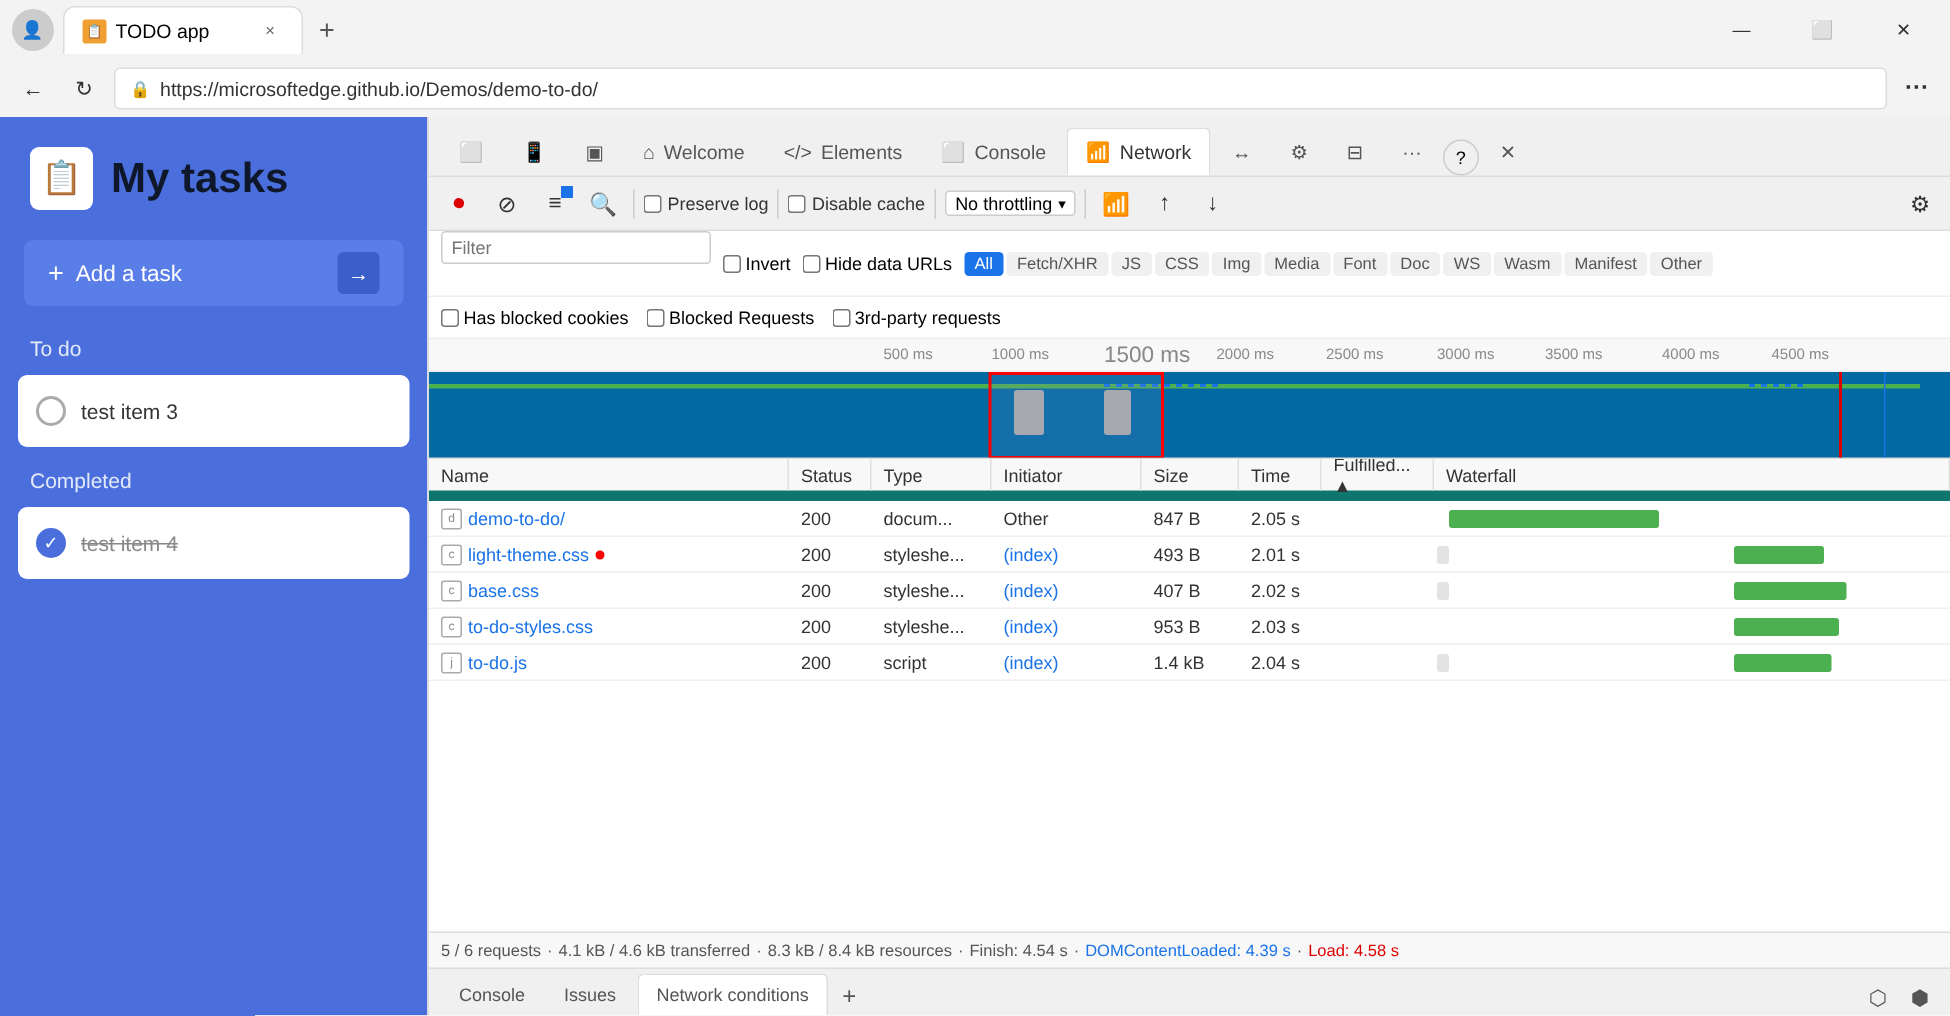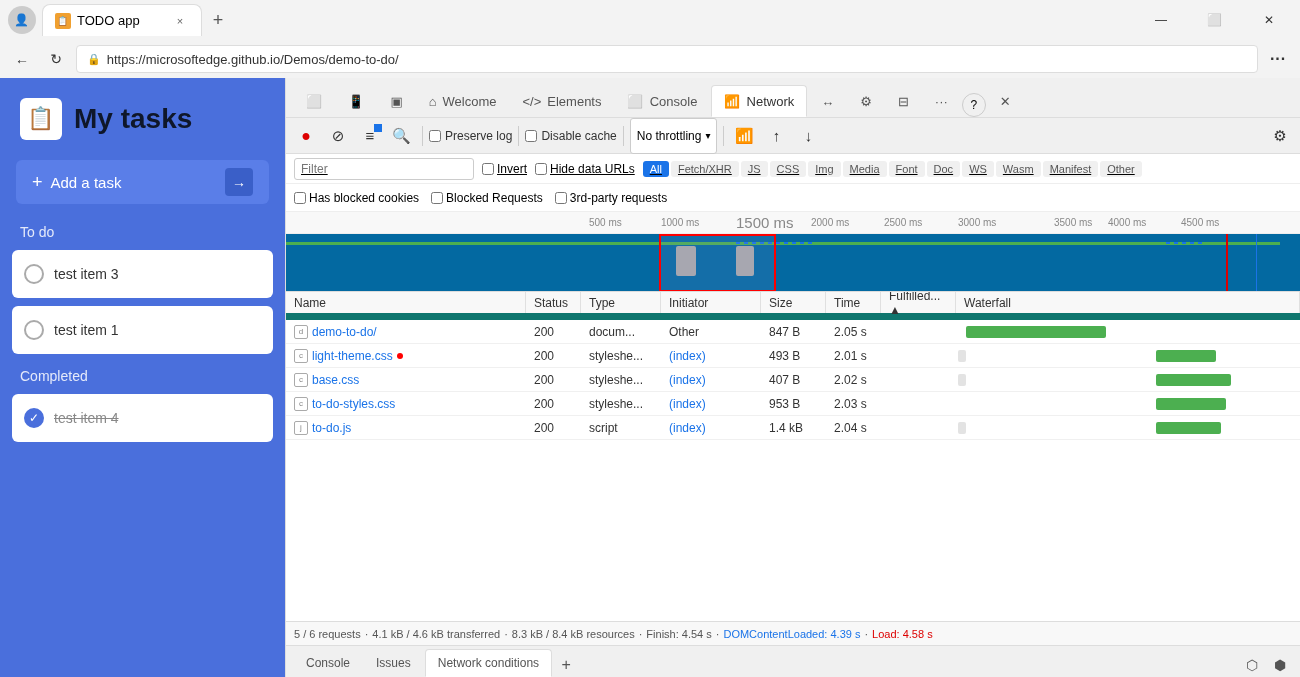--- a/index.html
+++ b/index.html
@@ -50,26 +50,26 @@
     .dt-tab.active { background: white; border: 1px solid #ddd; border-bottom: 1px solid white; color: #333; }
     .dt-tab-help { width: 24px; height: 24px; border-radius: 50%; border: 1px solid #ccc; display: flex; align-items: center; justify-content: center; font-size: 12px; cursor: pointer; }
 
     
     .devtools-toolbar { height: 36px; background: #f0f0f0; display: flex; align-items: center; padding: 0 6px; gap: 4px; border-bottom: 1px solid #ddd; }
     .tb-btn { width: 28px; height: 28px; display: flex; align-items: center; justify-content: center; border-radius: 4px; font-size: 15px; color: #333; cursor: pointer; flex-shrink: 0; }
     .tb-btn.record { color: #d00; }
     .tb-separator { width: 1px; height: 20px; background: #ccc; margin: 0 2px; }
     .tb-checkbox { display: flex; align-items: center; gap: 4px; font-size: 12px; color: #333; cursor: pointer; white-space: nowrap; }
     .tb-checkbox input { width: 12px; height: 12px; }
-    .throttle-select { height: 36px; padding: 0 6px; border: 1px solid #ccc; border-radius: 3px; font-size: 12px; background: white; cursor: pointer; display: flex; align-items: center; gap: 4px; }
+    .throttle-select { height: 17px; padding: 0 6px; border: 1px solid #ccc; border-radius: 3px; font-size: 12px; background: white; cursor: pointer; display: flex; align-items: center; gap: 4px; }
     .throttle-arrow { font-size: 10px; }
     .tb-gear { margin-left: auto; }
 
     
-    .filter-bar { height: 30px; background: white; display: flex; align-items: center; padding: 0 8px; gap: 8px; border-bottom: 1px solid #eee; font-size: 12px; text-decoration: underline; }
+    .filter-bar { height: 44px; background: white; display: flex; padding: 0 8px; gap: 8px; border-bottom: 1px solid #eee; font-size: 12px; }
     .filter-input { flex: 0 0 180px; height: 22px; border: 1px solid #ccc; border-radius: 3px; padding: 0 6px; font-size: 12px; }
     .filter-check { display: flex; align-items: center; gap: 3px; white-space: nowrap; cursor: pointer; }
     .filter-check input { width: 12px; height: 12px; }
     .filter-tags { display: flex; align-items: center; gap: 2px; }
     .filter-tag { padding: 2px 7px; border-radius: 3px; font-size: 11px; cursor: pointer; }
     .filter-tag.active { background: #1a73e8; color: white; }
     .filter-tag:not(.active) { background: #f0f0f0; color: #555; }
 
     
     .blocked-bar { height: 28px; background: white; display: flex; align-items: center; padding: 0 8px; gap: 12px; border-bottom: 1px solid #eee; font-size: 12px; }
@@ -160,24 +160,20 @@
       <button class="add-task-btn">
         <span class="add-task-icon">+</span>
         <span>Add a task</span>
         <div class="add-task-arrow">→</div>
       </button>
       <div class="section-label">To do</div>
       <div class="task-item">
         <div class="task-circle"></div>
         <span class="task-text">test item 3</span>
       </div>
-      <div class="task-item">
-        <div class="task-circle"></div>
-        <span class="task-text">test item 1</span>
-      </div>
       <div class="section-label">Completed</div>
       <div class="task-item">
         <div class="task-circle done">✓</div>
         <span class="task-text done">test item 4</span>
       </div>
     </div>
 
     <div class="devtools">
 
       <div class="devtools-tabs">
@@ -295,21 +291,21 @@
 
       <div class="timeline-area" style="position:relative; height:80px; overflow:hidden; background:#0369a1; border-bottom:1px solid #ddd;">
 
         <div style="height:22px; background:#f8f8f8; border-bottom:1px solid #eee; position:relative; display:flex; align-items:center;">
           <span style="position:absolute; left:303px; font-size:10px; color:#888;">500 ms</span>
           <span style="position:absolute; left:375px; font-size:10px; color:#888;">1000 ms</span>
           <span style="position:absolute; left:450px; font-size:15px; color:#888;">1500 ms</span>
           <span style="position:absolute; left:525px; font-size:10px; color:#888;">2000 ms</span>
           <span style="position:absolute; left:598px; font-size:10px; color:#888;">2500 ms</span>
           <span style="position:absolute; left:672px; font-size:10px; color:#888;">3000 ms</span>
-          <span style="position:absolute; left:768px; font-size:10px; color:#888;text-align:right;">3500 ms</span>
+          <span style="position:absolute; left:744px; font-size:10px; color:#888;text-align:right;">3500 ms</span>
           <span style="position:absolute; left:822px; font-size:10px; color:#888;">4000 ms</span>
           <span style="position:absolute; left:895px; font-size:10px; color:#888;">4500 ms</span>
         </div>
 
         <div style="position:relative; height:58px;">
 
           <div style="position:absolute; left:0; right:20px; height:3px; background:#4caf50; top:8px;"></div>
 
           <div style="position:absolute; left:450px; width:80px; height:2px; background:repeating-linear-gradient(to right, #1a73e8 0, #1a73e8 4px, transparent 4px, transparent 8px); top:8px;"></div>
 

